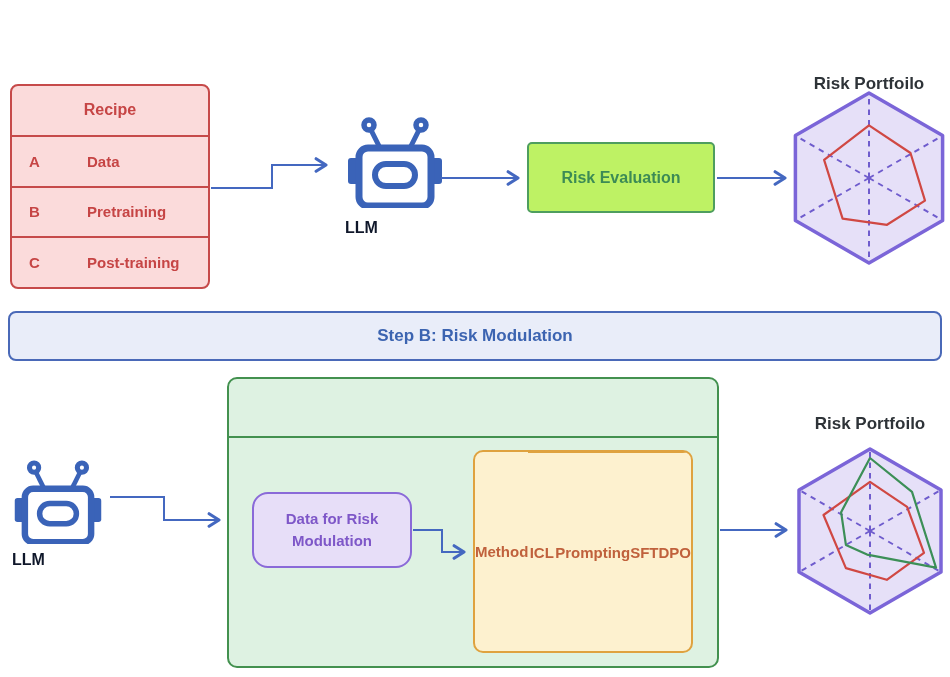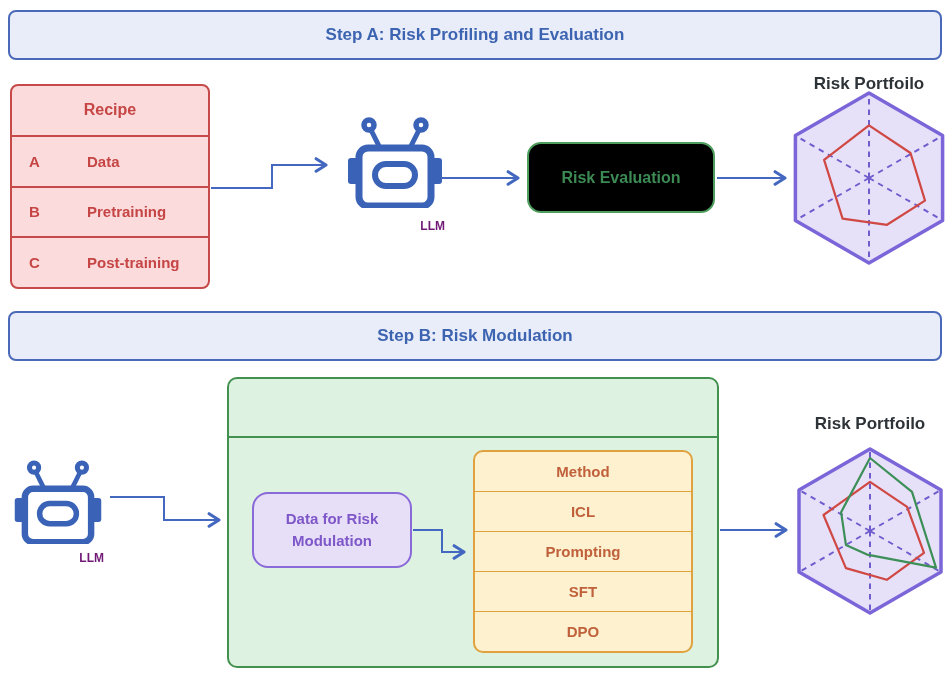--- a/index.html
+++ b/index.html
@@ -18,56 +18,53 @@
   .recipe{
     left:10px;top:84px;width:200px;height:205px;border:2px solid #c64a4a;border-radius:8px;
     background:#fbdbdb;color:#c64545;font-size:15px;display:flex;flex-direction:column;
   }
   .recipe .r-row{flex:1;display:flex;align-items:center;}
   .recipe .r-row + .r-row{border-top:2px solid #c64a4a;}
   .recipe .r-head{justify-content:center;font-size:16px;}
   .recipe .r-key{margin-left:17px;width:58px;}
   
   .riskeval{
-    left:527px;top:142px;width:188px;height:71px;background:#000000;border:2.5px solid #4e9e5e;
-    border-radius:14px;display:flex;align-items:center;justify-content:center;
+    left:527px;top:142px;width:188px;height:71px;background:#bef264;border:2.5px solid #4e9e5e;
+    border-radius:5px;display:flex;align-items:center;justify-content:center;
     color:#3c8b55;font-size:16px;
   }
   .pipeline{
     left:227px;top:377px;width:492px;height:291px;background:#def2e2;border:2px solid #43914f;
     border-radius:10px;color:#398a4e;
   }
   .pipeline-title{left:0;top:0;width:100%;height:57px;display:flex;align-items:center;justify-content:center;font-size:16px;}
   .pipeline-divider{left:0;top:57px;width:100%;height:0;border-top:2px solid #43914f;}
   
   .databox{
     left:252px;top:492px;width:160px;height:76px;background:#e7def8;border:2px solid #8a6ad8;
     border-radius:16px;display:flex;align-items:center;justify-content:center;text-align:center;
     color:#7e57c8;font-size:15px;line-height:1.45;padding:0 18px;
   }
   
   .methods{
     left:473px;top:450px;width:220px;height:203px;background:#fdf1cf;border:2px solid #dfa23f;
-    border-radius:10px;color:#c0613c;font-size:15px;display:flex;flex-direction:column;overflow:hidden;
+    border-radius:10px;color:#c0613c;font-size:15px;display:flex;flex-direction:row;overflow:hidden;
   }
   .methods .m-row{flex:1;display:flex;align-items:center;justify-content:center;}
   .methods .m-row + .m-row{border-top:1.5px solid #dfa23f;}
   
   .portfolio-title{width:180px;text-align:center;color:#2e3338;font-size:17px;}
-  .llm-label{text-align:right;color:#701a75;font-size:12px;}
+  .llm-label{text-align:left;color:#0f172a;font-size:16px;}
   svg{display:block;}
 </style>
 </head>
 <body>
 
 <div id="canvas">
 
-  <div class="abs banner" style="top:10px">
-    <span>Step A: Risk Profiling and Evaluation</span>
-  </div>
 
   <div class="abs recipe">
     <div class="r-row r-head">
       <span>Recipe</span>
     </div>
     <div class="r-row">
       <span class="r-key">A</span>
       <span>Data</span>
     </div>
     <div class="r-row">

